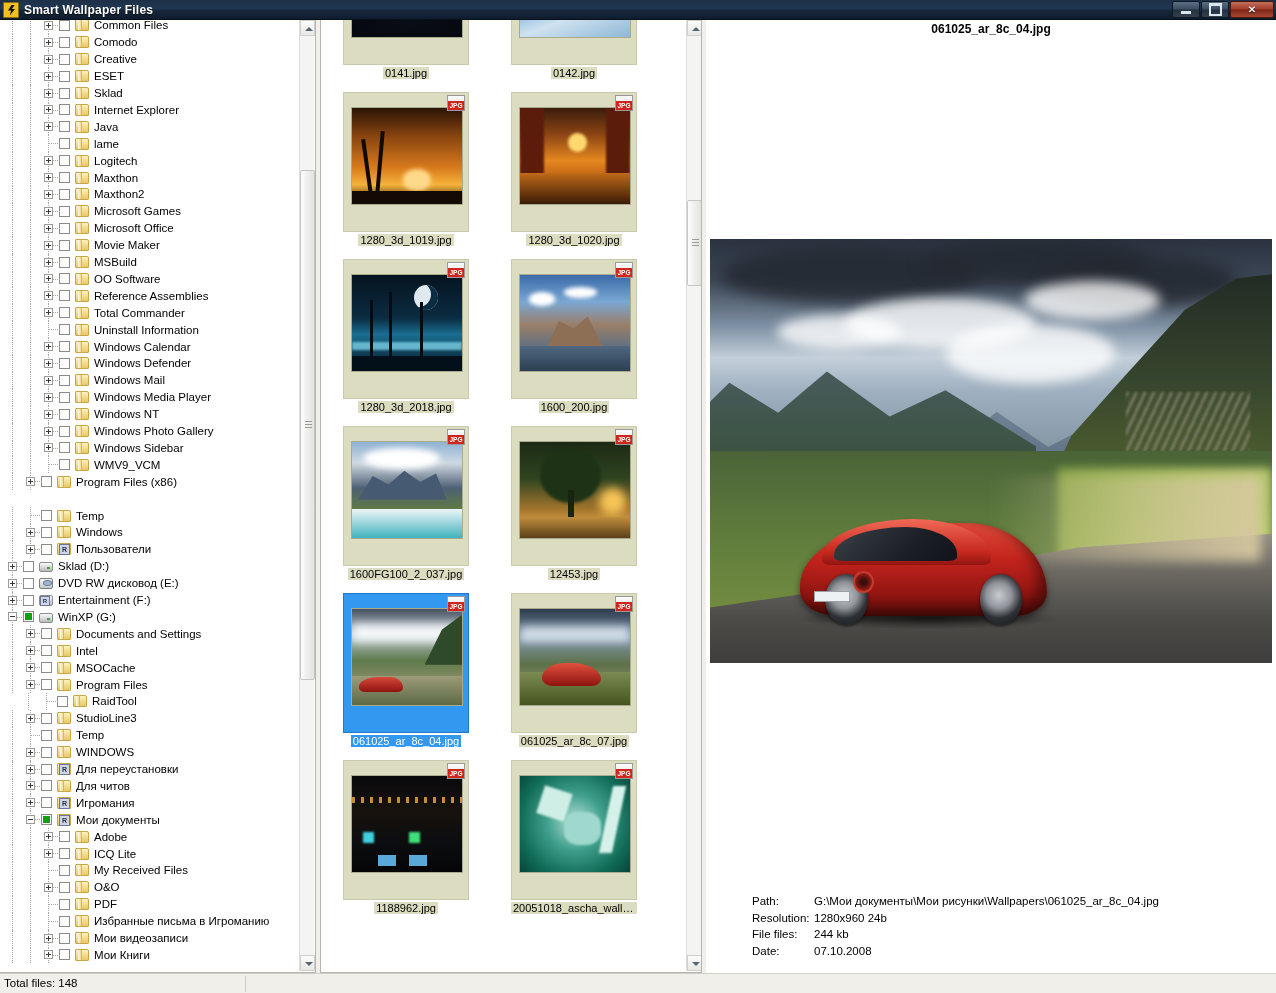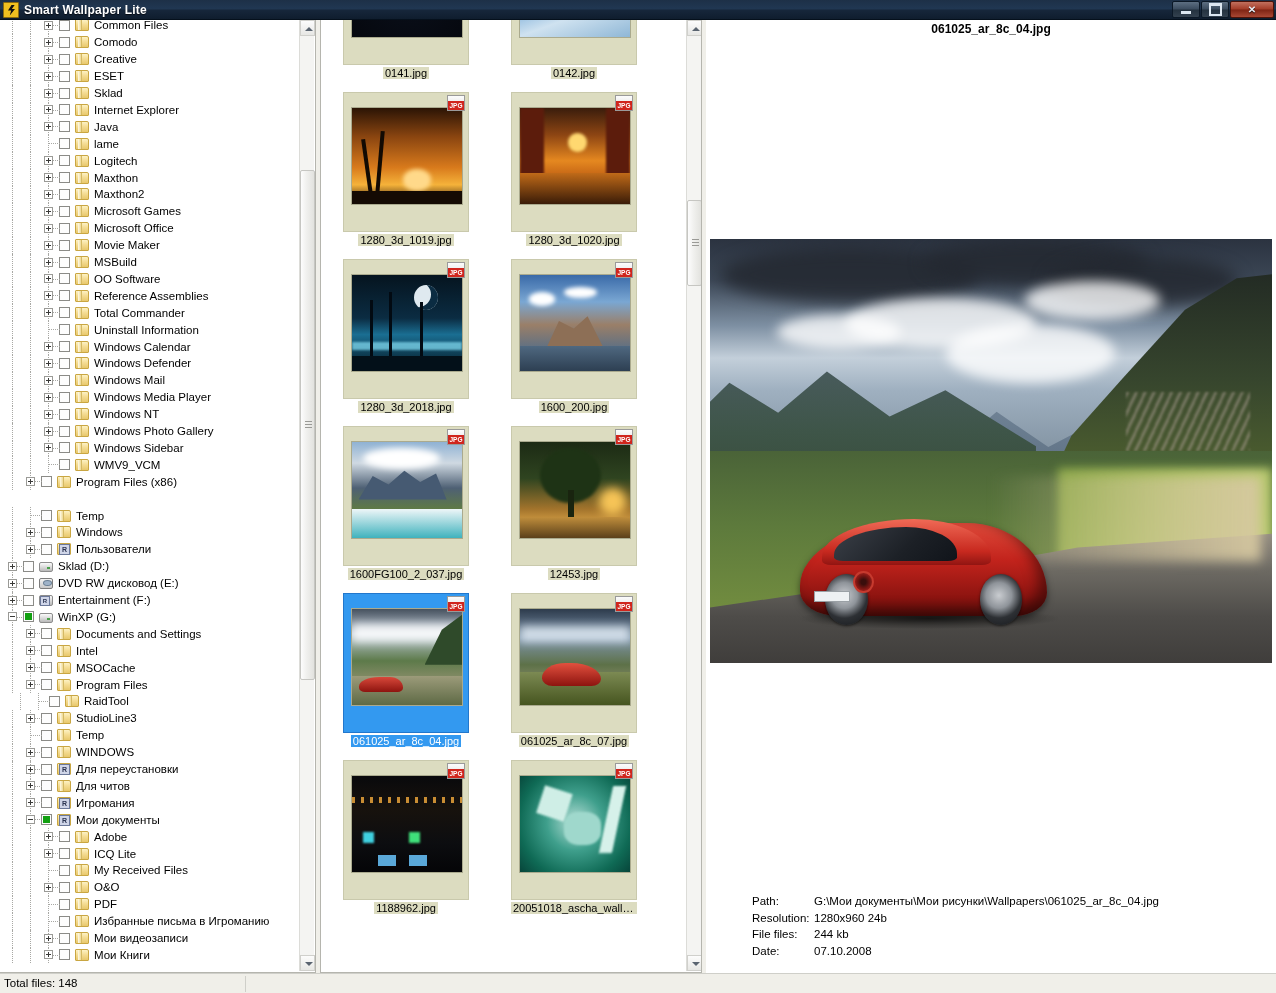--- a/index.html
+++ b/index.html
@@ -375,21 +375,21 @@
     font-size: 11.5px; color: #000;
   }
   .status-text { position: absolute; left: 4px; top: 3px; }
   .status-sep { position: absolute; left: 245px; top: 2px; width: 1px; height: 16px; background: #cfcfc9; }
 </style>
 </head>
 <body>
 
 <div class="titlebar">
   <div class="tb-icon"></div>
-  <div class="tb-title">Smart Wallpaper Lite</div>
+  <div class="tb-title">Smart Wallpaper Files</div>
   <div class="tb-buttons">
     <div class="tb-btn min">
         <span class="glyph"></span>
       </div>
     <div class="tb-btn max">
         <span class="glyph"></span>
       </div>
     <div class="tb-btn close">
         <span class="glyph">✕</span>
       </div>
@@ -806,21 +806,21 @@
         <div class="tree-row" style="position: absolute; left: 0px; top: 656.1px; width: 300px;">
           <div class="tline" style="left: 12px;"></div>
           <div class="tline" style="left: 30px;"></div>
           <div class="telbow" style="left: 30px; width: 12px; top: 8px;"></div>
           <div style="width: 26px; flex: 0 0 auto;"></div>
           <div class="expander plus"></div>
           <div class="chk"></div>
           <div class="fico folder"></div>
           <div>Program Files</div>
         </div>
-        <div class="tree-row" style="position: absolute; left: 8px; top: 673px; width: 285px;">
+        <div class="tree-row" style="position: absolute; left: 16px; top: 673px; width: 285px;">
           <div class="tline" style="left: 12px;"></div>
           <div class="tline" style="left: 30px;"></div>
           <div class="telbow" style="left: 30px; width: 12px; top: 8px;"></div>
           <div style="width: 26px; flex: 0 0 auto;"></div>
           <div class="expander none"></div>
           <div class="chk"></div>
           <div class="fico folder"></div>
           <div>RaidTool</div>
         </div>
         <div class="tree-row" style="position: absolute; left: 0px; top: 689.9px; width: 300px;">

